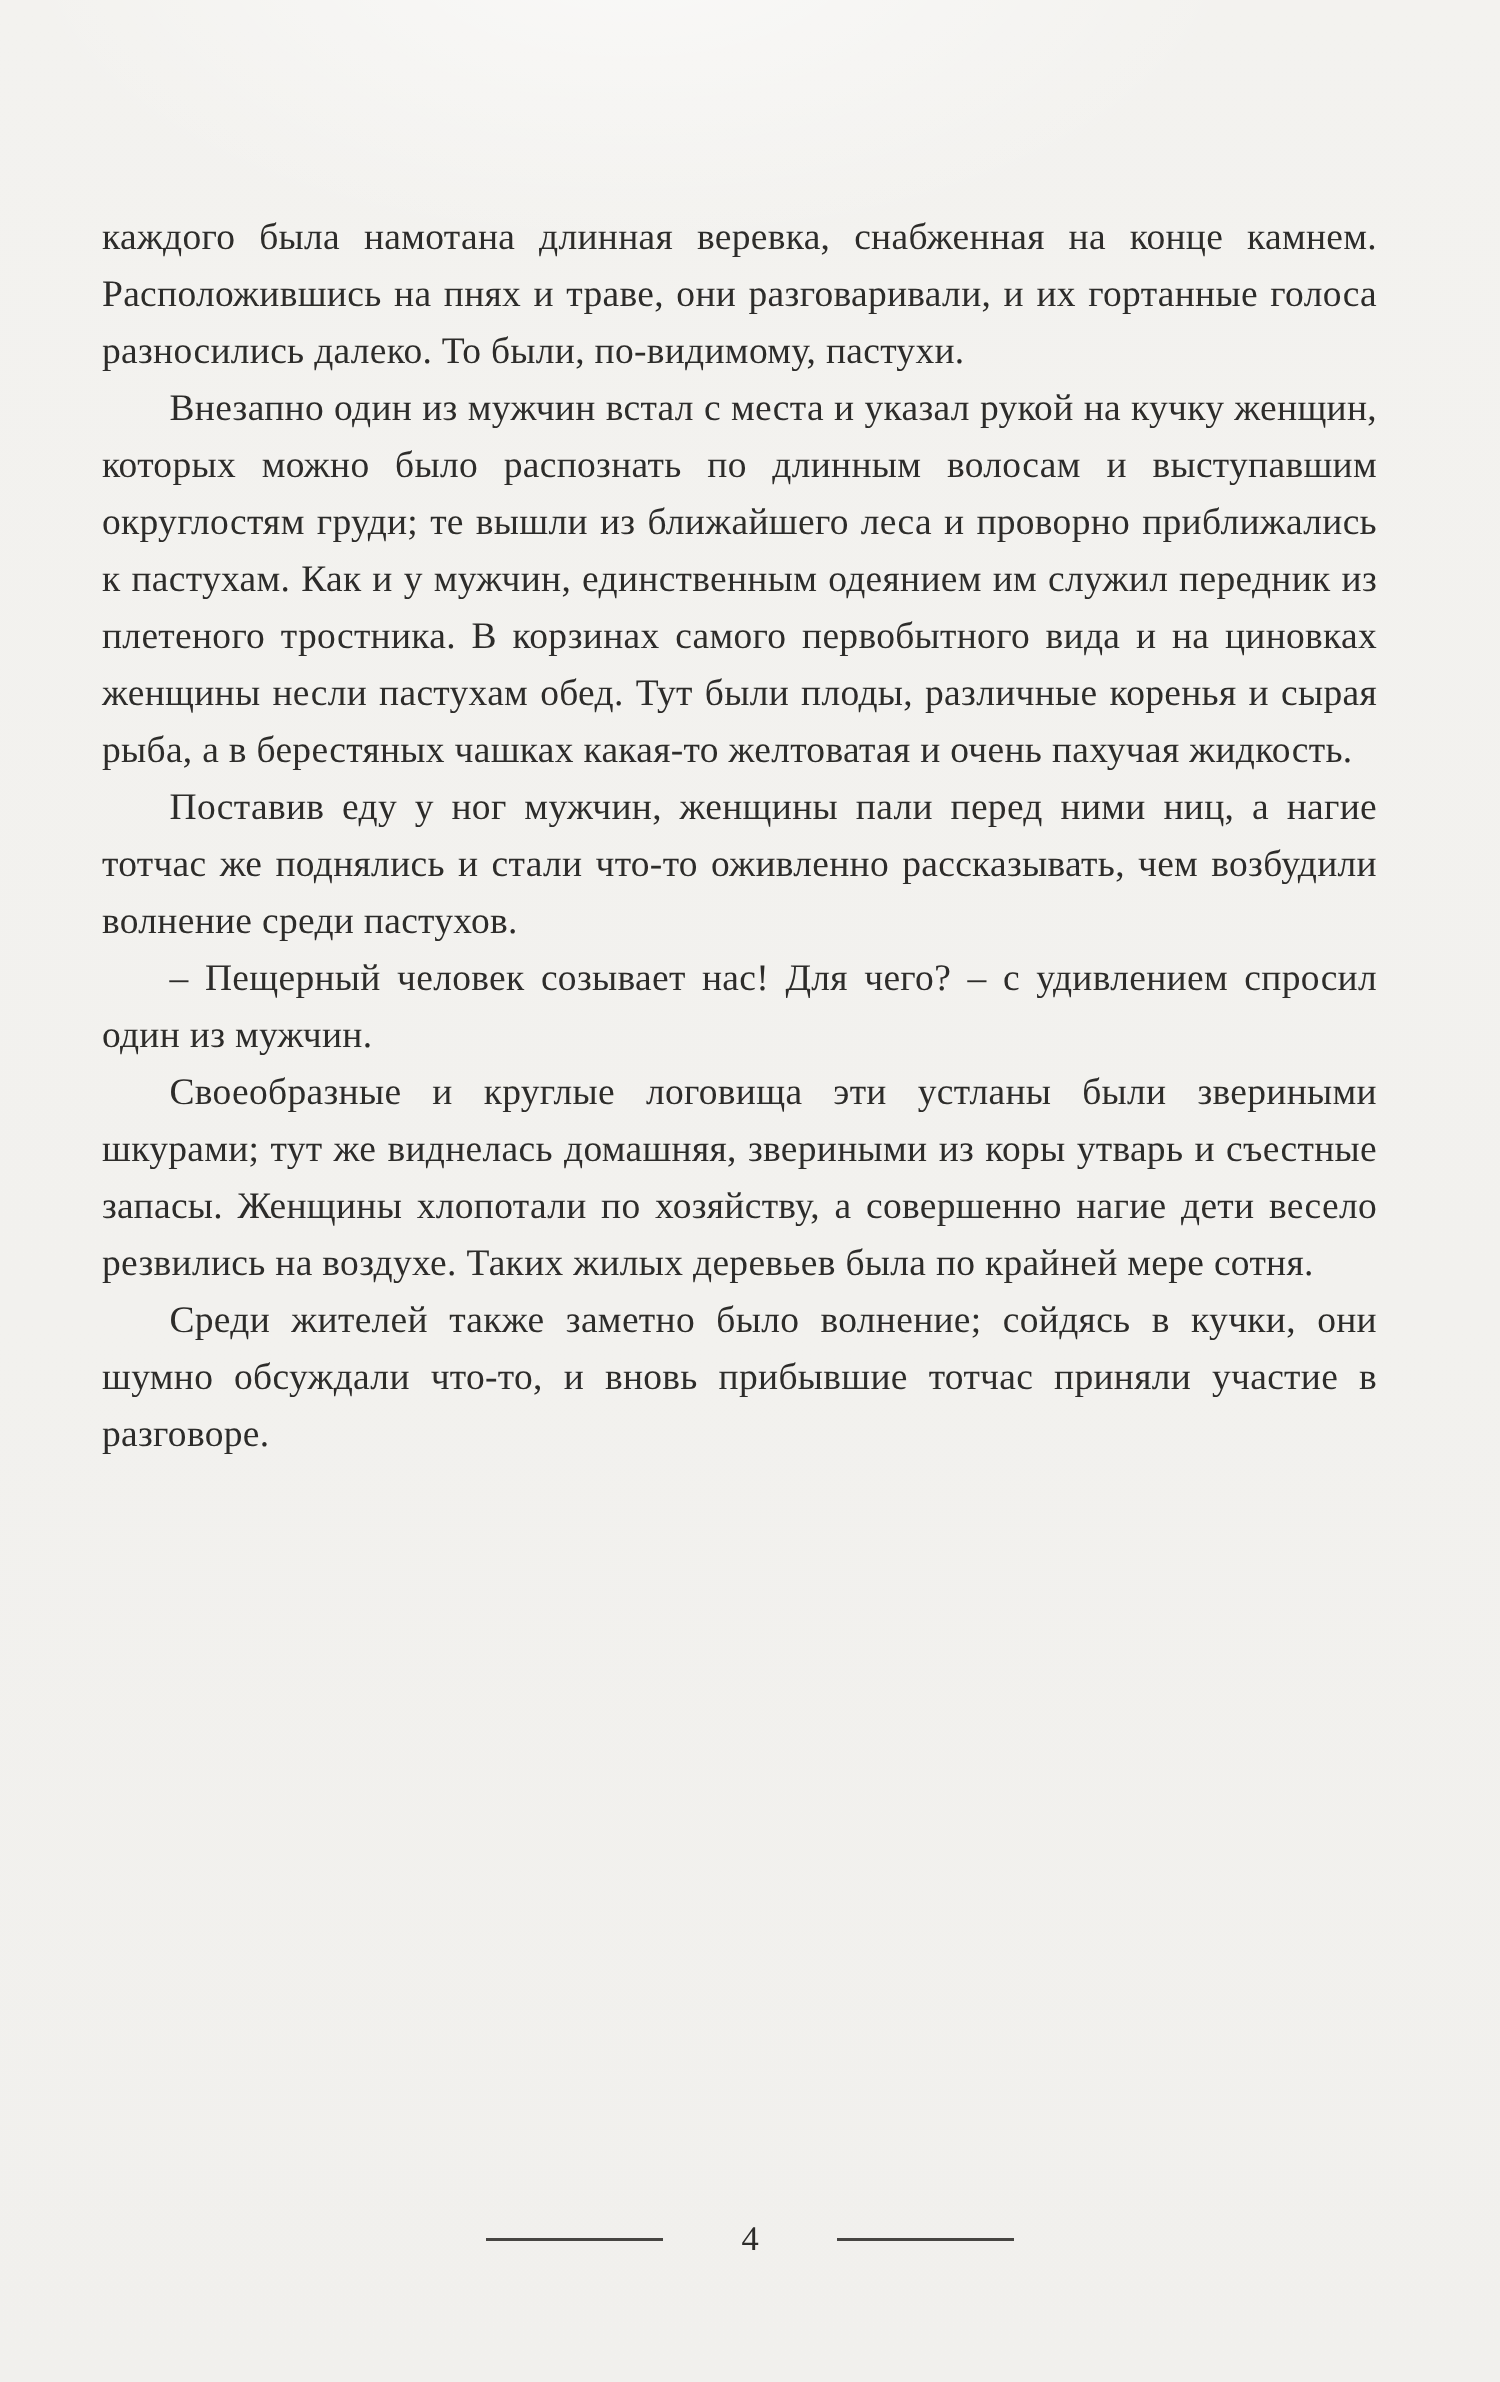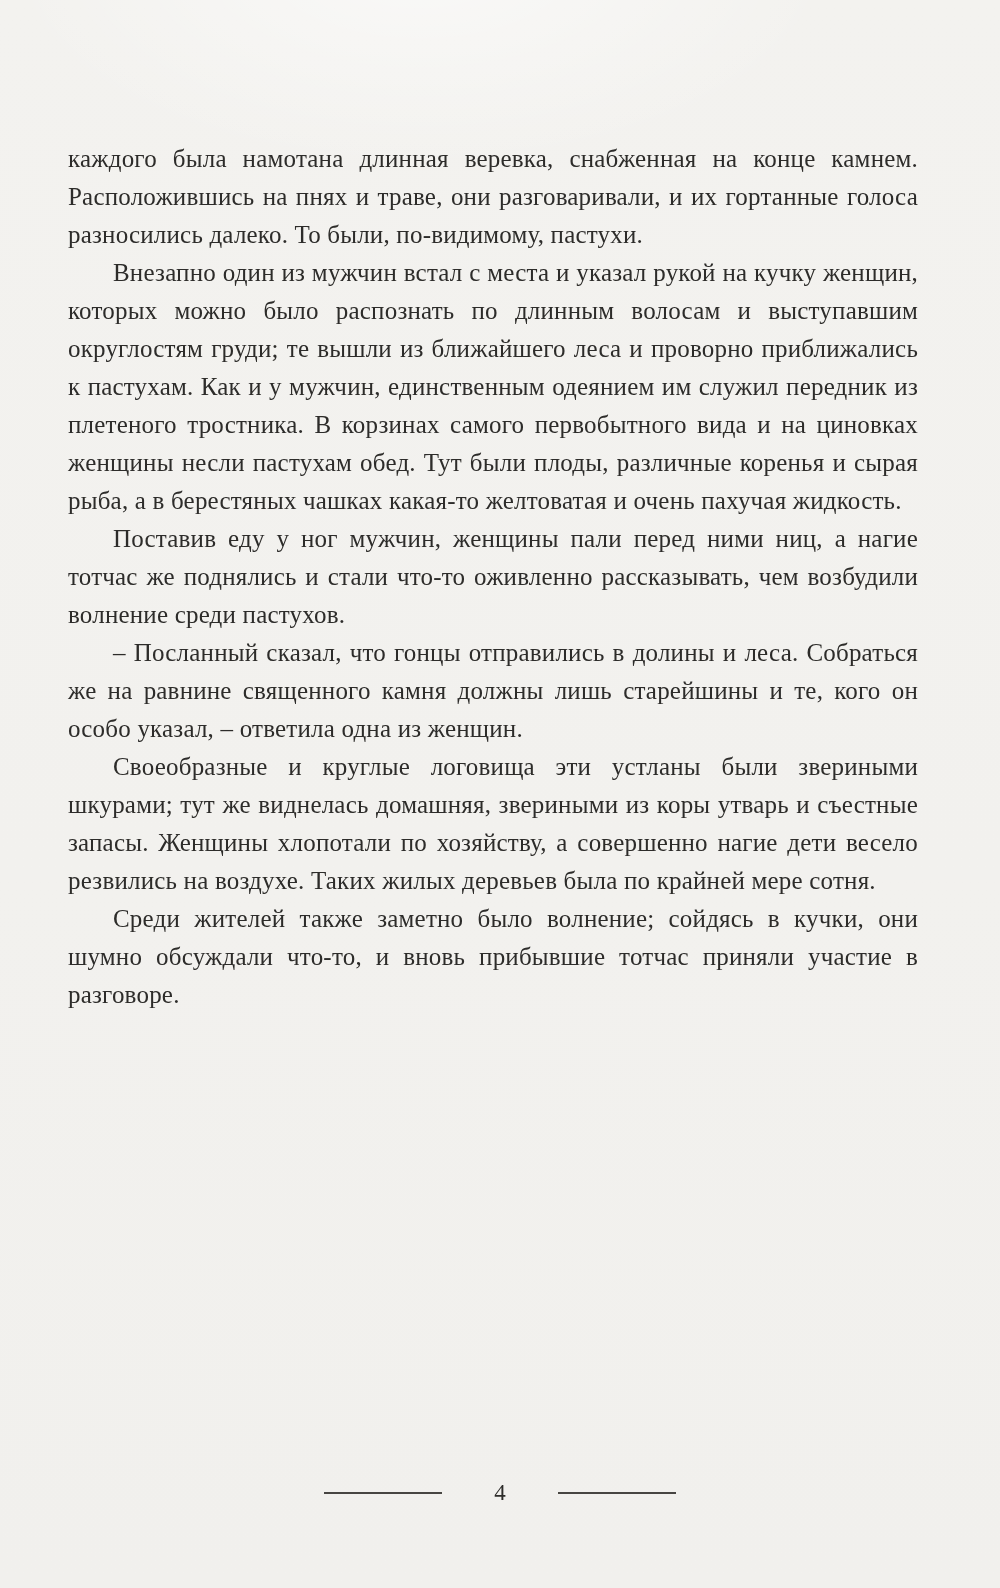--- a/index.html
+++ b/index.html
@@ -62,21 +62,21 @@
 </style>
 </head>
 <body>
 
 <div class="page">
 
   <div class="text-block">
     <p class="continuation">каждого была намотана длинная веревка, снабженная на конце камнем. Расположившись на пнях и траве, они разговаривали, и их гортанные голоса разносились далеко. То были, по-видимому, пастухи.</p>
     <p>Внезапно один из мужчин встал с места и указал рукой на кучку женщин, которых можно было распознать по длинным волосам и выступавшим округлостям груди; те вышли из ближайшего леса и проворно приближались к пастухам. Как и у мужчин, единственным одеянием им служил передник из плетеного тростника. В корзинах самого первобытного вида и на циновках женщины несли пастухам обед. Тут были плоды, различные коренья и сырая рыба, а в берестяных чашках какая-то желтоватая и очень пахучая жидкость.</p>
     <p>Поставив еду у ног мужчин, женщины пали перед ними ниц, а нагие тотчас же поднялись и стали что-то оживленно рассказывать, чем возбудили волнение среди пастухов.</p>
-    <p>– Посланный сказал, что гонцы отправились в долины и леса. Собраться же на равнине священного камня должны лишь старейшины и те, кого он особо указал, – ответила одна из женщин.</p>
+    <p>– Пещерный человек созывает нас! Для чего? – с удивлением спросил один из мужчин.</p>
     <p>Своеобразные и круглые логовища эти устланы были звериными шкурами; тут же виднелась домашняя, звериными из коры утварь и съестные запасы. Женщины хлопотали по хозяйству, а совершенно нагие дети весело резвились на воздухе. Таких жилых деревьев была по крайней мере сотня.</p>
     <p>Среди жителей также заметно было волнение; сойдясь в кучки, они шумно обсуждали что-то, и вновь прибывшие тотчас приняли участие в разговоре.</p>
   </div>
 
   <div class="page-footer">
     <span class="footer-rule"></span>
     <span class="page-number">4</span>
     <span class="footer-rule"></span>
   </div>
 

